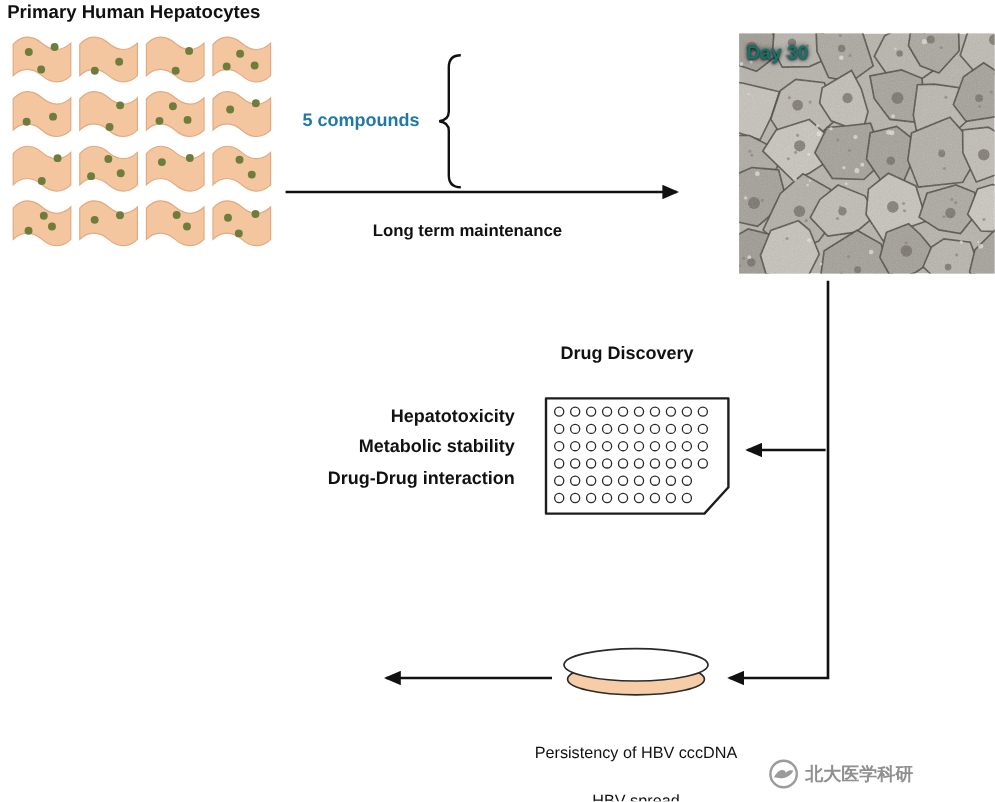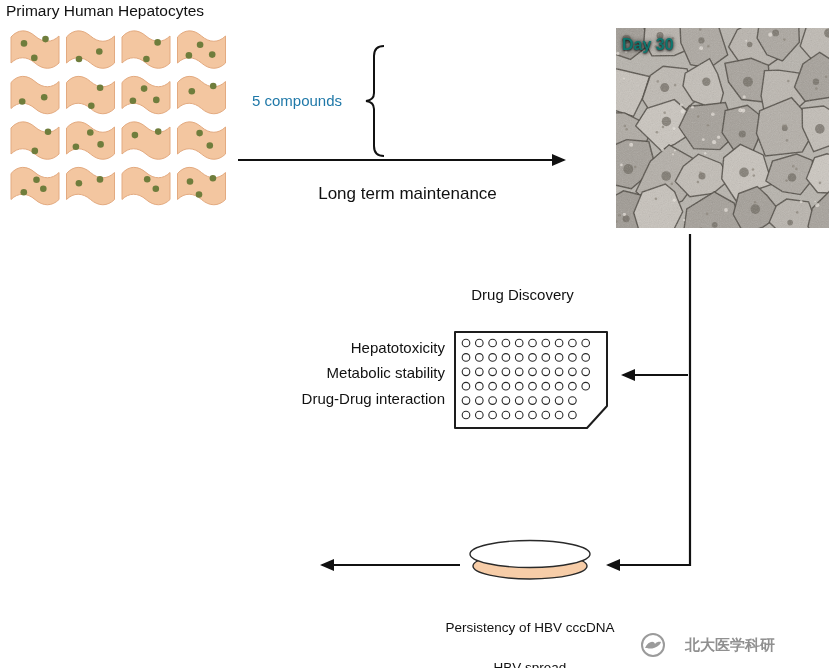--- a/index.html
+++ b/index.html
@@ -1,44 +1,44 @@
 <!DOCTYPE html>
 <html style="--accent-blue: #1f78a8; --cell-fill: #f3c6a0; --cell-stroke: #e3aa80; --nucleus-green: #6f7d3c; --dish-fill: #f7cda8;"><head>
 <meta charset="utf-8">
 <style>
   html,body{margin:0;padding:0;background:#fff}
   .canvas{position:relative;width:829px;height:668px;background:#fff;overflow:hidden;
           font-family:"Liberation Sans",sans-serif;color:#111}
   .abs{position:absolute}
-  .b{font-weight:normal}
+  .b{font-weight:bold}
   .blue{color:var(--accent-blue)}
   .center{text-align:center}
   .right{text-align:right}
   .overlay{position:absolute;left:0;top:0;pointer-events:none}
   .arrow{stroke:#111;stroke-width:2.2;fill:none}
   .bracket{stroke:#111;stroke-width:2;fill:none}
   .hep-cell{fill:var(--cell-fill);stroke:var(--cell-stroke);stroke-width:1}
   .hep-nucleus{fill:var(--nucleus-green)}
   .plate-body{fill:#fff;stroke:#1d1d1d;stroke-width:2;stroke-linejoin:round}
   .well{fill:#fff;stroke:#2a2a2a;stroke-width:1.1}
   .dish-medium{fill:var(--dish-fill);stroke:#2a2a2a;stroke-width:1.4}
   .dish-rim{fill:#fff;stroke:#2a2a2a;stroke-width:1.4}
   .title{left:6px;top:2px;font-size:15.5px}
   .compound-label{left:252px;top:92px;font-size:15px}
   .compound-list{left:393px;top:45px;display:flex;flex-direction:column;gap:6.5px;
                  font-size:15px;line-height:18px}
-  .lt-maint{left:250px;top:184px;width:315px;font-size:17px}
+  .lt-maint{left:232px;top:184px;width:315px;font-size:14px}
   .day-label{left:622px;top:36px;font-size:16px;color:#0f766e;font-weight:bold;
              text-shadow:0 0 4px rgba(0,0,0,.85),0 1px 2px rgba(0,0,0,.7)}
   .dd-title{left:420px;top:286px;width:205px;font-size:15px}
-  .assay{left:152px;width:293px;font-size:15px}
+  .assay{left:136px;width:293px;font-size:15px}
   .hbv-title{left:430px;top:500px;width:212px;font-size:15px}
   .anti-hbv{left:105px;top:556px;width:202px;font-size:15px}
   .note{left:370px;width:320px;font-size:13.5px;line-height:17px}
-  .watermark{left:640px;top:632px;display:flex;align-items:center;gap:19px;
+  .watermark{left:640px;top:632px;display:flex;align-items:center;gap:5px;
              color:#909090;font-size:15px;font-weight:bold}
 </style>
 </head>
 <body>
 
 <div class="canvas">
 
   <svg class="overlay" width="829" height="668">
     <defs>
       <marker id="ah" markerUnits="userSpaceOnUse" markerWidth="14" markerHeight="12" refX="12" refY="6" orient="auto">

